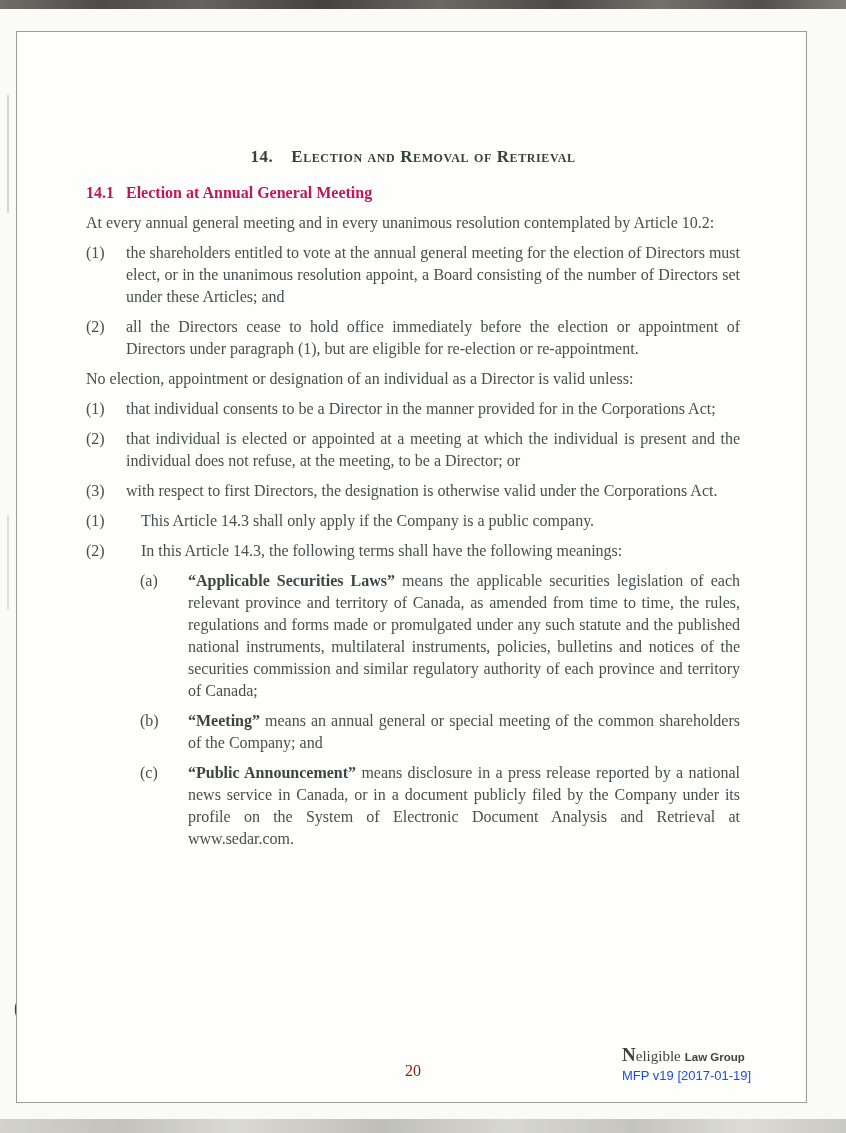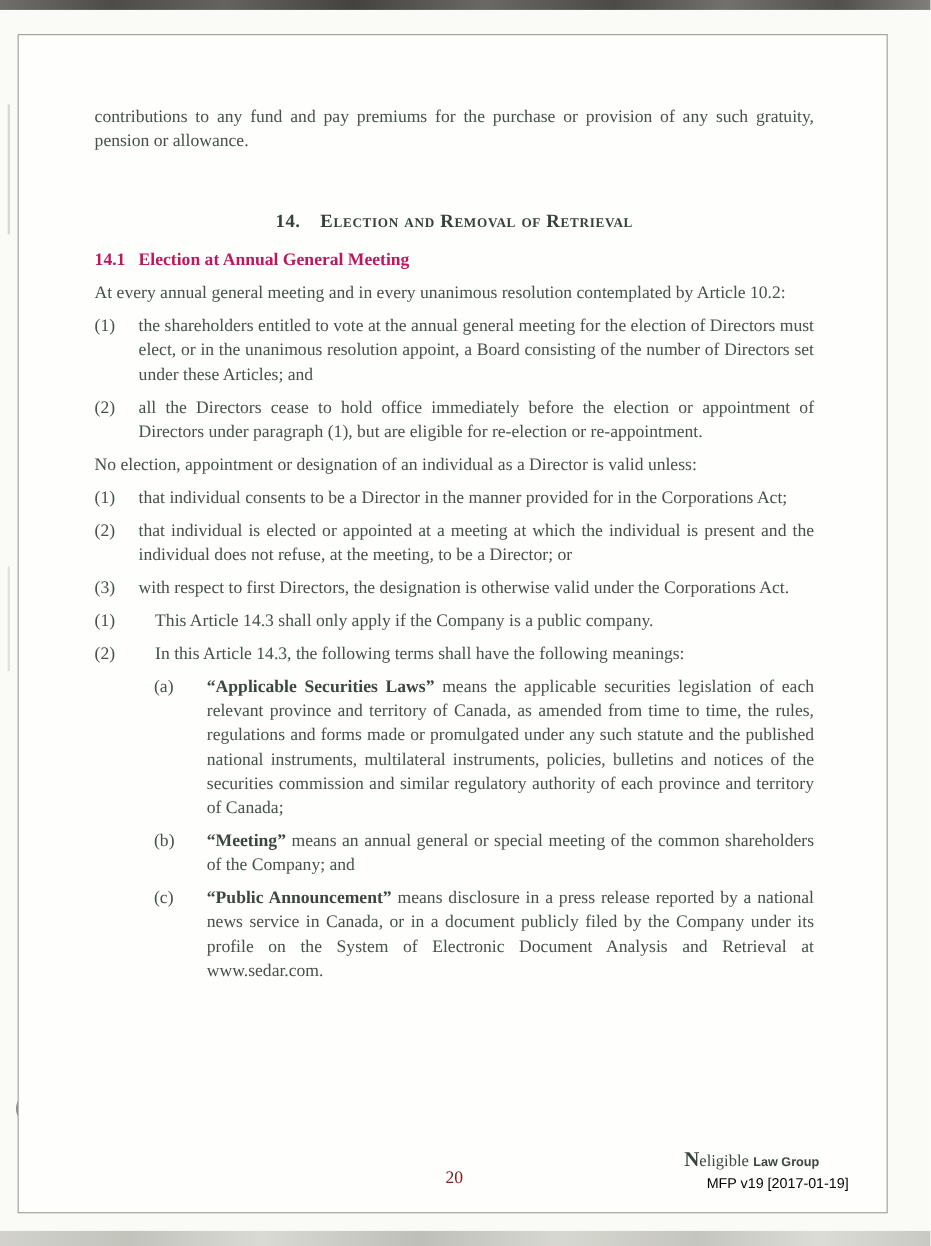--- a/index.html
+++ b/index.html
@@ -62,39 +62,38 @@
     position:absolute; top:1062px; left:86px; width:654px;
     text-align:center; font-size:16px; color:#7f1d1d;
   }
   .firm-block { position:absolute; top:1044px; left:622px; width:170px; color:#3b463f; }
   .firm-line1 { white-space:nowrap; }
   .firm-n { font-size:19px; font-weight:bold; font-family:"Liberation Serif", serif; }
   .firm-rest { font-size:15px; font-family:"Liberation Serif", serif; }
   .firm-suffix { font-size:11.5px; font-weight:bold; font-family:"Liberation Sans", sans-serif; }
   .firm-line2 {
     font-size:13px; font-family:"Liberation Sans", sans-serif;
-    margin-top:2px; white-space:nowrap; color:#000000;text-align:center;
+    margin-top:2px; white-space:nowrap; color:#1d4ed8;
   }
   .dot-artifact { position:absolute; left:302px; top:88px; width:3px; height:3px; background:#6a746e; border-radius:50%; }
 </style>
 </head>
 <body>
 
 <div class="scan-strip-top"></div>
 <div class="scan-strip-bottom"></div>
 <div class="edge-line-a"></div>
 <div class="edge-line-b"></div>
 <div class="edge-mark">(</div>
 <div class="dot-artifact"></div>
 
 <div class="page-frame"></div>
 
 <div class="content">
 
-  <p class="just">contributions to any fund and pay premiums for the purchase or provision of any such gratuity, pension or allowance.</p>
 
   <div class="main-head">
     <span class="num">14.</span><span class="sc">Election and Removal of Retrieval</span>
   </div>
 
   <div class="sec-head">
     <span class="sec-num">14.1</span>
     <span>Election at Annual General Meeting</span>
   </div>
   <p class="just lead">At every annual general meeting and in every unanimous resolution contemplated by Article 10.2:</p>

